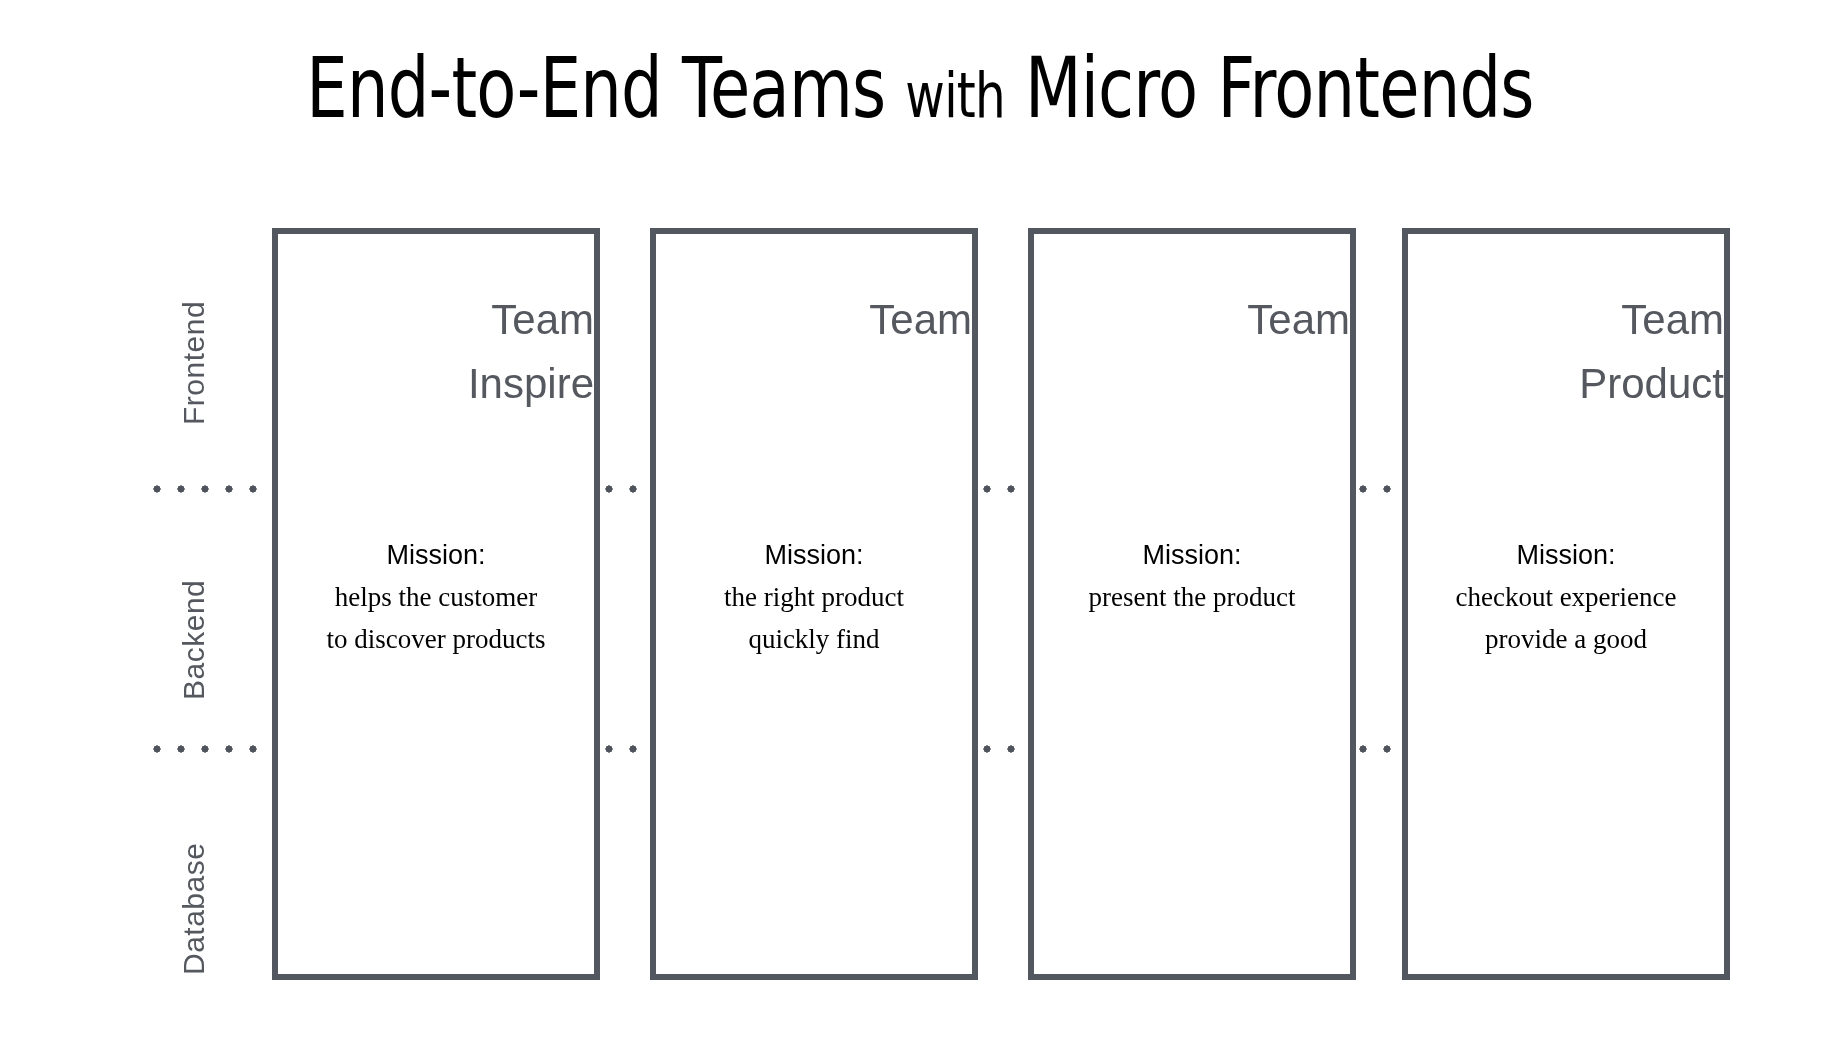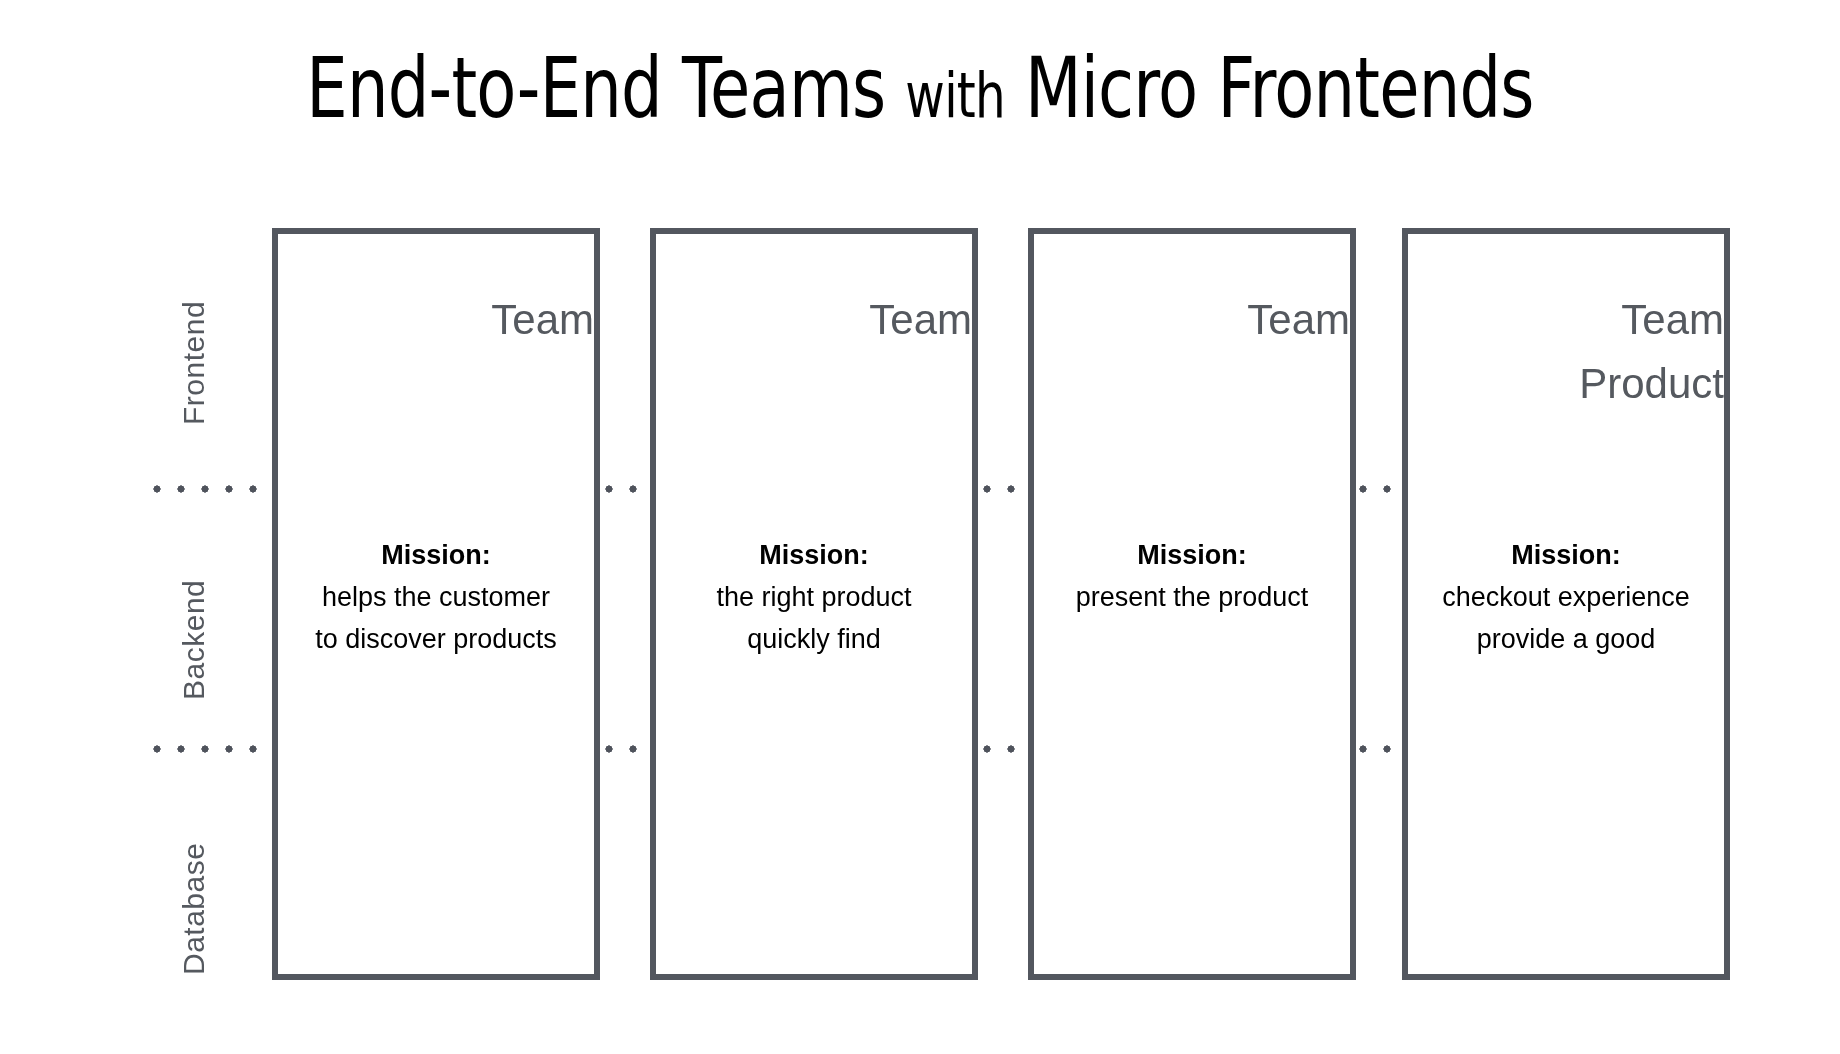--- a/index.html
+++ b/index.html
@@ -107,23 +107,23 @@
     top: 300px;
     text-align: center;
     color: #000000;
     font-family: "Liberation Sans", sans-serif;
     font-size: 27px;
     line-height: 42px;
     white-space: nowrap;
   }
   .mission .m-head {
     display: block;
-    font-weight: bold;
+    font-weight: normal;
   }
-  .mission .m-line { display: block; font-weight: 400; }
+  .mission .m-line { display: block; font-weight: 400; font-family: Liberation Serif, serif; }
 </style>
 </head>
 <body>
 
 <div id="slide">
 
   <div class="title">
     <span class="t-main">End-to-End Teams</span><span class="t-main">&nbsp;</span><span class="t-small">with</span><span class="t-main">&nbsp;</span><span class="t-main">Micro Frontends</span>
   </div>
 
@@ -141,20 +141,21 @@
   <div class="dot-row" id="dots-row-2">
     <div class="dot-seg" style="left:152px;  width:120px;"></div>
     <div class="dot-seg" style="left:604px;  width:46px;"></div>
     <div class="dot-seg" style="left:982px;  width:46px;"></div>
     <div class="dot-seg" style="left:1358px; width:44px;"></div>
   </div>
 
   <div class="team-box" id="team-box-0">
     <div class="team-title">
       <span class="tt-line">Team</span>
+      <span class="tt-line">Inspire</span>
     </div>
     <div class="mission">
       <span class="m-head">Mission:</span>
       <span class="m-line">helps the customer</span>
       <span class="m-line">to discover products</span>
     </div>
   </div>
 
   <div class="team-box" id="team-box-1">
     <div class="team-title">

